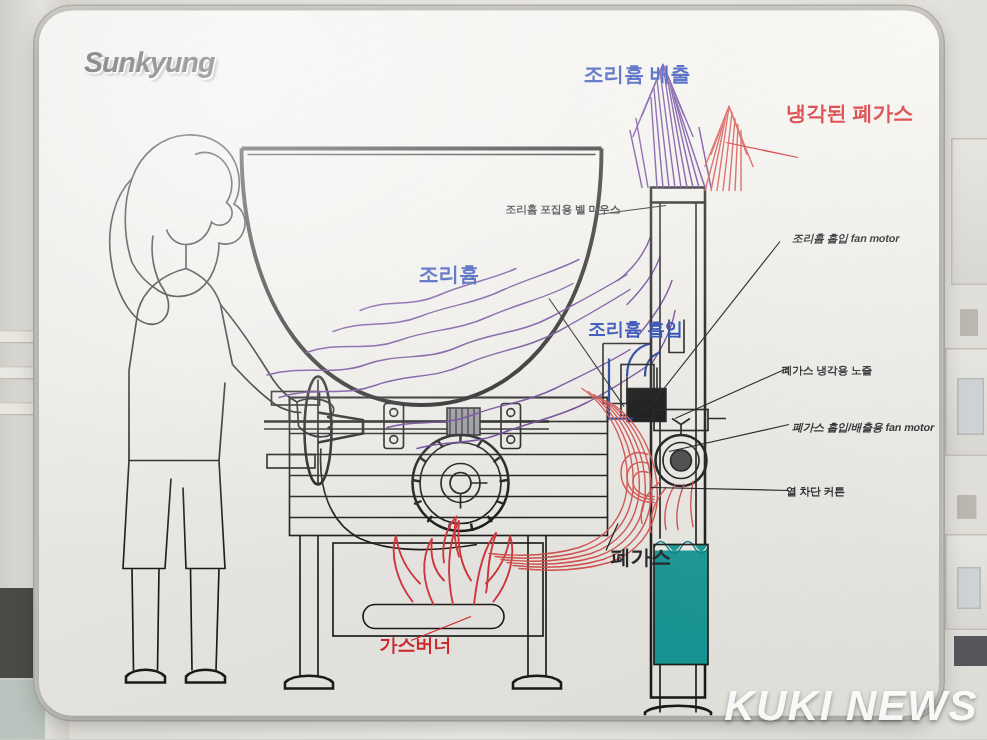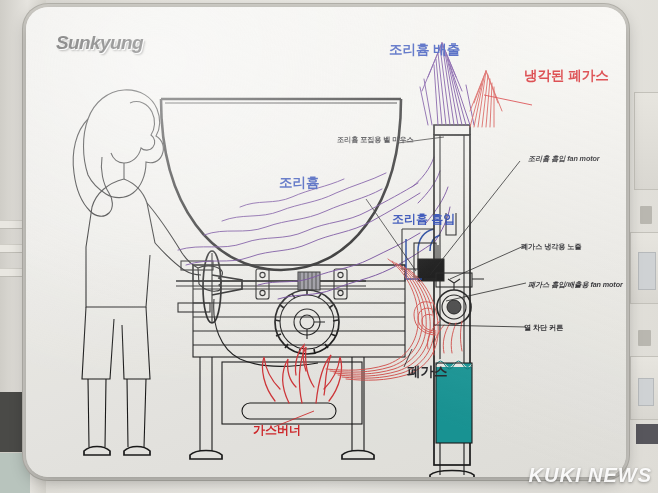--- a/index.html
+++ b/index.html
@@ -41,21 +41,21 @@
   .lbl{position:absolute;white-space:nowrap;line-height:1;}
   .lbl-blue{color:#1f3fb5;font-weight:bold;}
   .lbl-red{color:#d8282c;font-weight:bold;}
   .lbl-blk{color:#26262a;font-weight:bold;}
   .big{font-size:13.5px;}
   .mid{font-size:12px;}
   .sml{font-size:7.2px;letter-spacing:-.1px;}
   .sml-i{font-style:italic;}
 
   
-  .wm{position:absolute;right:6px;bottom:6px;font-size:20px;font-weight:bold;
+  .wm{position:absolute;right:6px;bottom:6px;font-size:28px;font-weight:bold;
       font-style:italic;letter-spacing:1px;color:rgba(255,255,255,.93);
       text-shadow:0 1px 3px rgba(0,0,0,.35);}
 </style>
 </head>
 <body>
 
 <div id="stage">
 
   <div class="bg"></div>
   <div class="bg-wall-left"></div>

